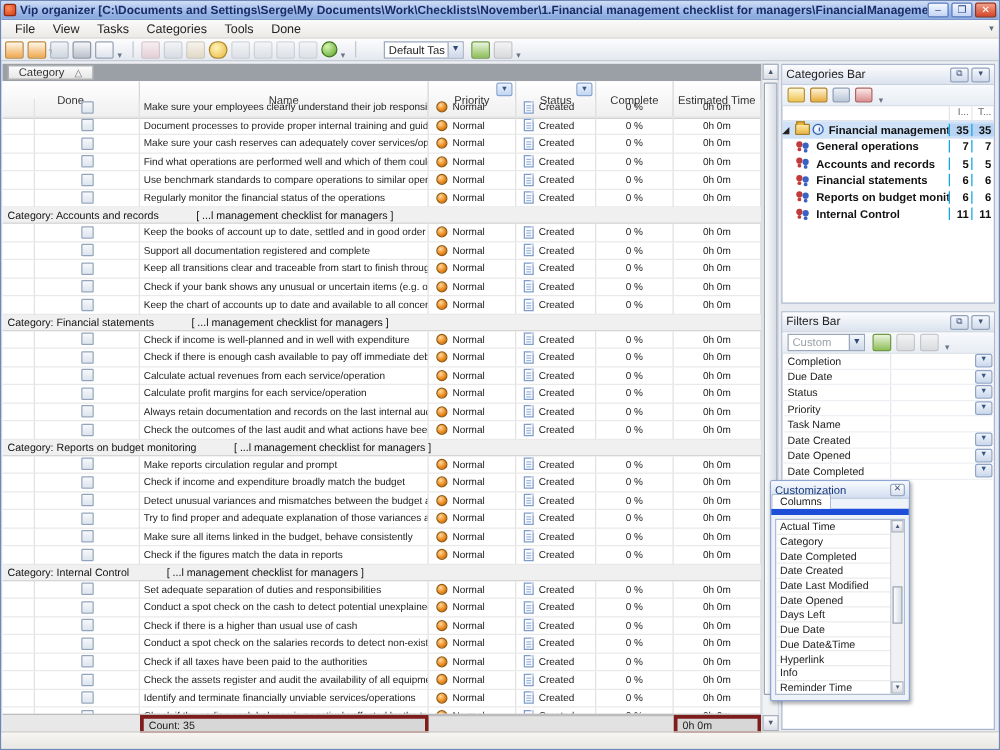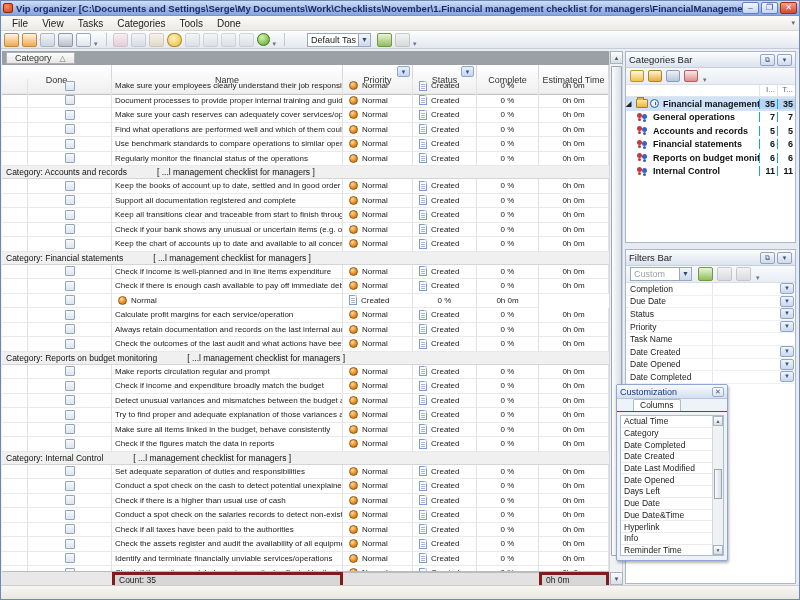--- a/index.html
+++ b/index.html
@@ -127,21 +127,21 @@
   .frow { height:12.6px; display:flex; align-items:center; border-bottom:1px solid #edf0f4; }
   .frow .flabel { width:86px; padding-left:4px; white-space:nowrap; overflow:hidden; flex:0 0 auto; }
   .frow .fvalue { flex:1; height:100%; border-left:1px solid #e4e8ee; }
   .frow .fdrop { width:14px; height:11px; background:linear-gradient(#f0f4fa,#cbd8ec); border:1px solid #90a5c6; border-radius:2px; font-size:6px; line-height:9px; text-align:center; color:#35568c; margin-right:1px; flex:0 0 auto; }
 
   
   .cust { position:absolute; left:615px; top:383px; width:112px; height:177px; background:#eef3fa; border:1px solid #8fa6d4; border-radius:2px; box-shadow:1px 2px 3px rgba(0,0,0,.3); }
   .cust-title { height:14px; display:flex; align-items:center; background:linear-gradient(#f8fbff,#d3dff0); border-bottom:1px solid #b7c6de; font-size:9px; color:#1c3a7a; padding:0 3px;justify-content:flex-end; }
   .cust-title .ct-text { flex:1; }
   .cust-close { width:12px; height:10px; border:1px solid #9aa9c4; border-radius:2px; background:linear-gradient(#fdfdfe,#d9e2ef); font-size:7px; line-height:8px; text-align:center; color:#44577e; }
-  .cust-tabs { height:13px; display:flex; align-items:flex-end; padding-left:16px; border-bottom:1px solid #1d4ed8; }
+  .cust-tabs { height:13px; display:flex; align-items:flex-end; padding-left:0; border-bottom:5px solid #1d4ed8; }
   .cust-tab { height:12px; background:#fff; border:1px solid #aebbd1; border-bottom:none; border-radius:2px 2px 0 0; font-size:8.5px; padding:0 6px; color:#222; }
   .cust-list { position:absolute; left:3px; right:3px; top:30px; bottom:4px; background:#fff; border:1px solid #aebbd1; overflow:hidden; }
   .cl-inner { position:absolute; left:0; right:11px; top:0; bottom:0; overflow:hidden; }
   .cl-item { height:11.7px; border-bottom:1px solid #ebebeb; font-size:8.5px; color:#222; display:flex; align-items:center; padding-left:3px; white-space:nowrap; overflow:hidden; }
   .cl-scroll { position:absolute; right:0; top:0; bottom:0; width:11px; background:#f0f1f3; border-left:1px solid #d4d7dc; }
   .cl-arrow { position:absolute; left:0; width:10px; height:10px; background:linear-gradient(#fdfdfd,#d9dee5); border:1px solid #a8b2c0; font-size:5px; line-height:9px; text-align:center; color:#49586e; }
   .cl-up { top:0; } .cl-down { bottom:0; }
   .cl-thumb { position:absolute; left:1px; width:8px; top:38%; height:22%; background:linear-gradient(90deg,#fdfdfd,#d7dde4); border:1px solid #9aa6b6; }
 </style>
 </head>
@@ -430,21 +430,21 @@
           </div>
           <div class="catrow">
             <span>Category: Financial statements</span>
             <span>[ ...l management checklist for managers ]</span>
           </div>
           <div class="trow">
             <div class="cell c-indent"></div>
             <div class="cell c-done">
               <span class="checkbox"></span>
             </div>
-            <div class="cell c-name">Check if income is well-planned and in line items expenditure</div>
+            <div class="cell c-name">Check if income is well-planned and in well with expenditure</div>
             <div class="cell c-pri">
               <span class="ball"></span>
               <span>Normal</span>
             </div>
             <div class="cell c-status">
               <span class="doc-icon"></span>
               <span>Created</span>
             </div>
             <div class="cell c-complete">0 %</div>
             <div class="cell c-time">0h 0m</div>
@@ -464,20 +464,21 @@
               <span>Created</span>
             </div>
             <div class="cell c-complete">0 %</div>
             <div class="cell c-time">0h 0m</div>
           </div>
           <div class="trow">
             <div class="cell c-indent"></div>
             <div class="cell c-done">
               <span class="checkbox"></span>
             </div>
+            <div class="cell c-name">Calculate actual revenues from each service/operation</div>
             <div class="cell c-pri">
               <span class="ball"></span>
               <span>Normal</span>
             </div>
             <div class="cell c-status">
               <span class="doc-icon"></span>
               <span>Created</span>
             </div>
             <div class="cell c-complete">0 %</div>
             <div class="cell c-time">0h 0m</div>

